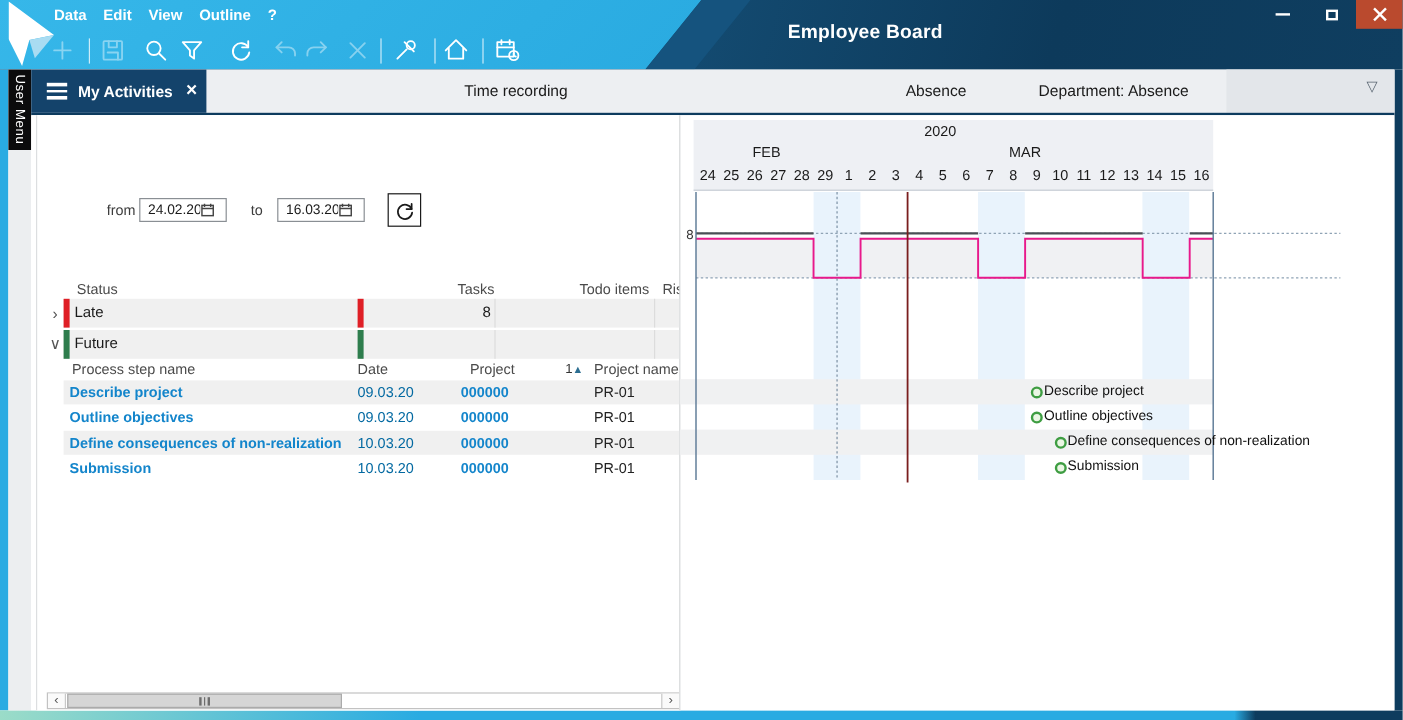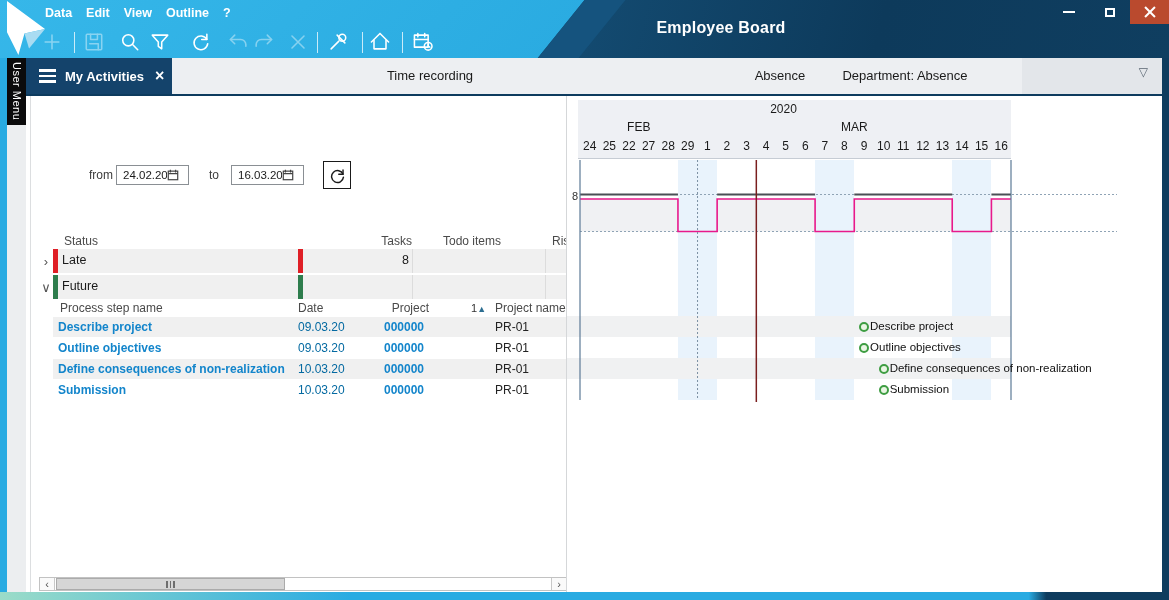--- a/index.html
+++ b/index.html
@@ -246,21 +246,21 @@
         <span class="hamburger">
           <i></i>
           <i></i>
           <i></i>
         </span>
         <span class="lbl">My Activities</span>
         <span class="tab-close">×</span>
       </div>
       <div class="tab" style="left: 404px;">Time recording</div>
       <div class="tab" style="left: 754px;">Absence</div>
-      <div class="tab" style="left: 879px;">Department: Absence</div>
+      <div class="tab" style="left: 902px;">Department: Absence</div>
     </div>
 
   <div class="main">
 
     <div class="panel">
       <span class="flt-label" style="left:58px;top:72px">from</span>
       <div class="datebox" style="left:85px;top:69px">
         <input value="24.02.20" style="">
         <svg viewBox="0 0 14 14">
             <rect x="1.5" y="2.5" width="11" height="10"></rect>
@@ -277,21 +277,21 @@
       </div>
       <div class="refresh-btn" style="left:292px;top:65px">
         <svg viewBox="0 0 20 20">
             <path d="M16.5 8.5A7 7 0 1 0 17 12"></path>
             <path d="M16.5 3.5v5h-5"></path>
           </svg>
       </div>
 
       <span class="sum-header" style="left:33px;top:138px">Status</span>
       <span class="sum-header" style="left:340px;top:138px;width:41px;text-align:right">Tasks</span>
-      <span class="sum-header" style="left:412px;top:138px">Todo items</span>
+      <span class="sum-header" style="left:452px;top:138px">Todo items</span>
       <span class="sum-header" style="left:521px;top:138px">Ris</span>
       <div id="sum-rows">
           <div class="row-arrow" style="top: 153px;">›</div>
           <div class="sum-row" style="top: 153px;">
             <i class="bar" style="left: 0px; background: rgb(223, 31, 38);"></i>
             <i class="bar" style="left: 245px; background: rgb(223, 31, 38);"></i>
             <i class="vline" style="left: 359px;"></i>
             <i class="vline" style="left: 492px;"></i>
             <span class="txt">Late</span>
             <span class="val" style="left: 280px; width: 76px;">8</span>
@@ -353,21 +353,21 @@
     <div class="gantt">
       <div class="g-header"></div>
       <div class="g-year">2020</div>
       <div id="g-months">
           <div class="g-month" style="left: 71.7727px;">FEB</div>
           <div class="g-month" style="left: 287.273px;">MAR</div>
         </div>
       <div id="g-days">
           <div class="g-day" style="left: 13px; width: 19.5909px;">24</div>
           <div class="g-day" style="left: 32.5909px; width: 19.5909px;">25</div>
-          <div class="g-day" style="left: 52.1818px; width: 19.5909px;">22</div>
+          <div class="g-day" style="left: 52.1818px; width: 19.5909px;">26</div>
           <div class="g-day" style="left: 71.7727px; width: 19.5909px;">27</div>
           <div class="g-day" style="left: 91.3636px; width: 19.5909px;">28</div>
           <div class="g-day" style="left: 110.955px; width: 19.5909px;">29</div>
           <div class="g-day" style="left: 130.545px; width: 19.5909px;">1</div>
           <div class="g-day" style="left: 150.136px; width: 19.5909px;">2</div>
           <div class="g-day" style="left: 169.727px; width: 19.5909px;">3</div>
           <div class="g-day" style="left: 189.318px; width: 19.5909px;">4</div>
           <div class="g-day" style="left: 208.909px; width: 19.5909px;">5</div>
           <div class="g-day" style="left: 228.5px; width: 19.5909px;">6</div>
           <div class="g-day" style="left: 248.091px; width: 19.5909px;">7</div>

